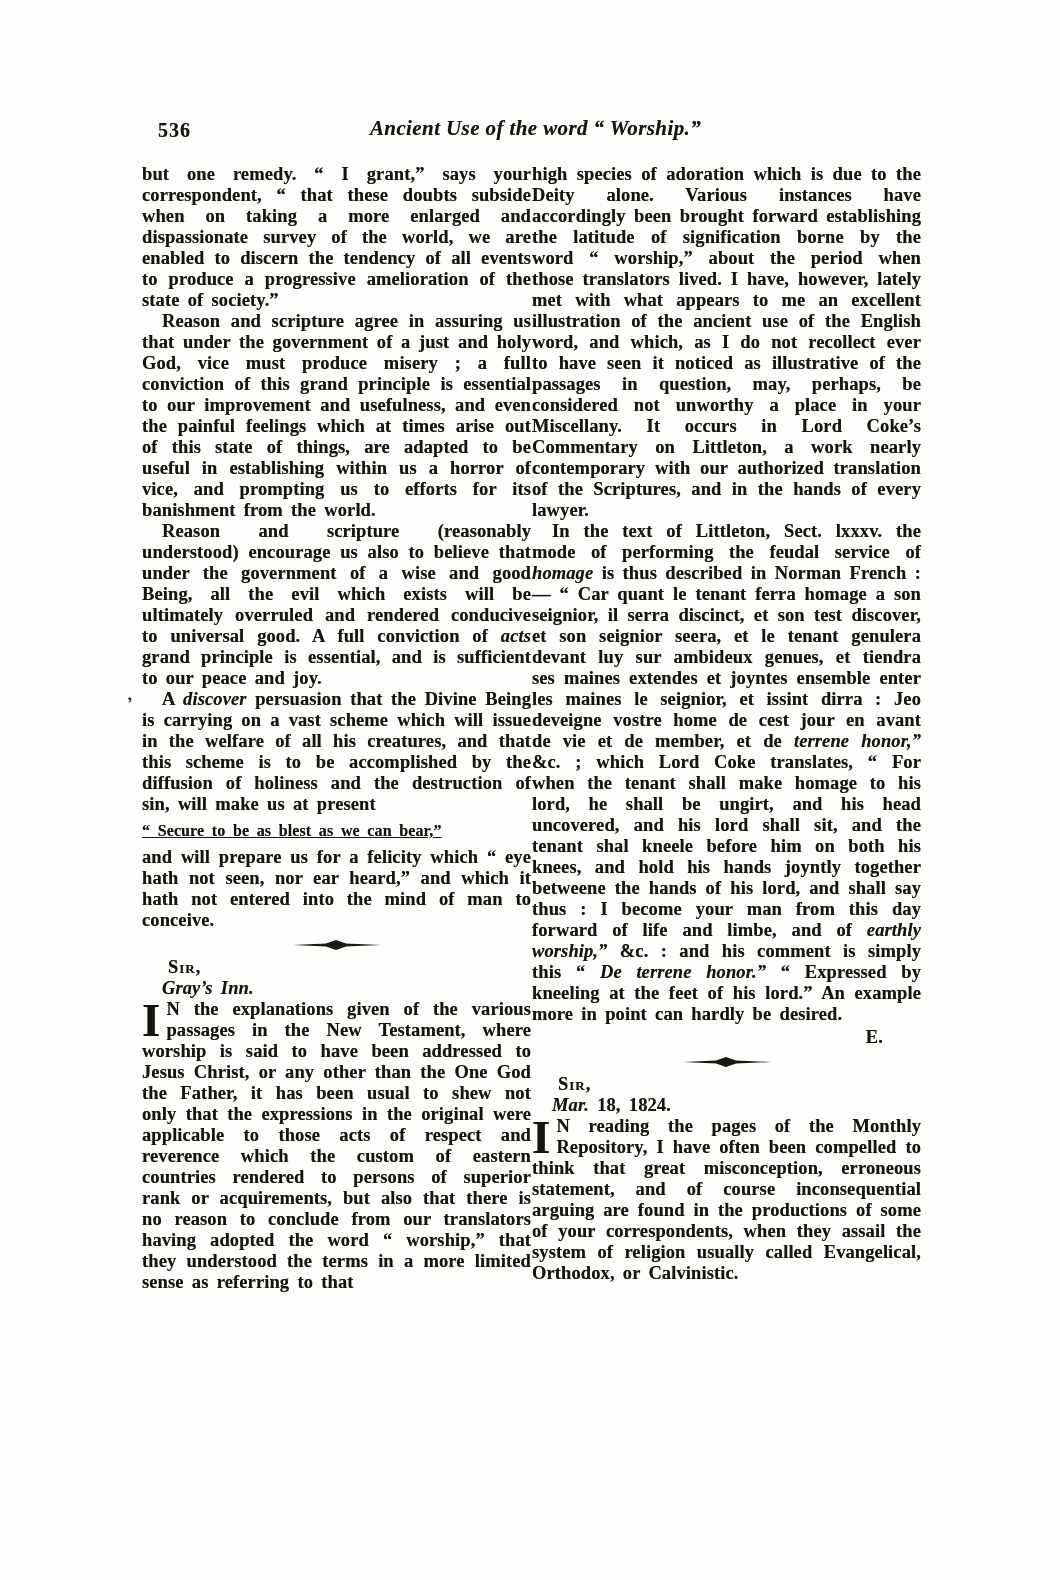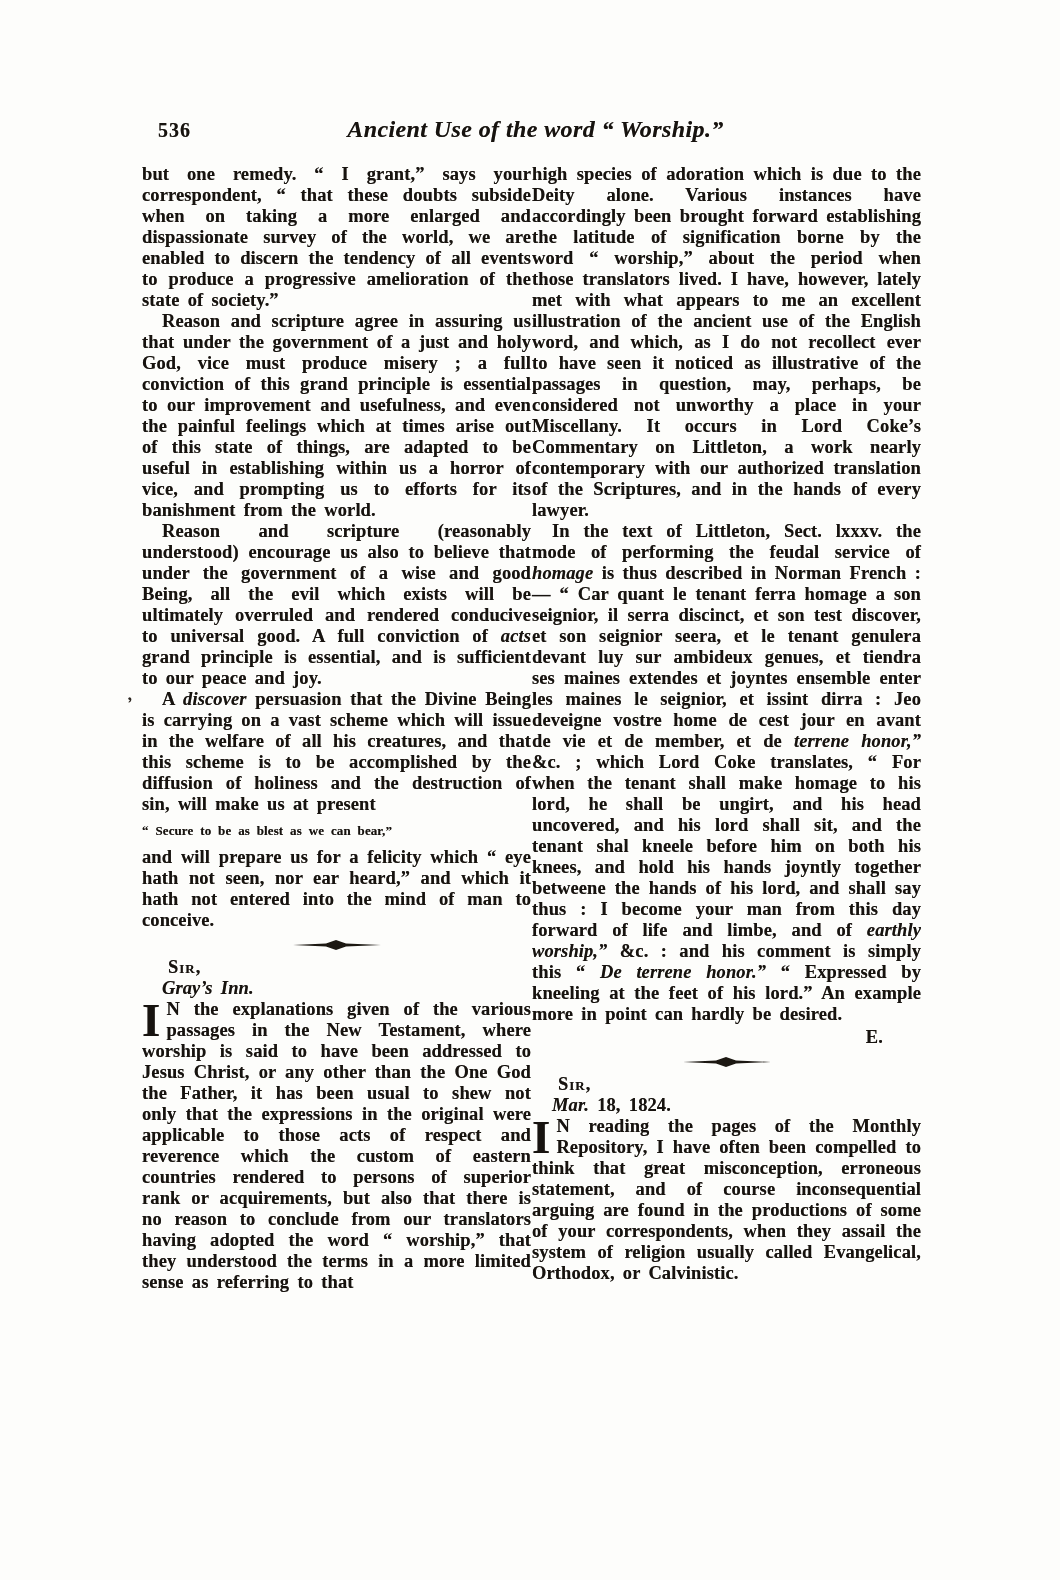--- a/index.html
+++ b/index.html
@@ -10,26 +10,26 @@
     background:#fdfdfb;
     color:#17130f;
     font-family:"Liberation Serif","DejaVu Serif",serif;
     font-weight:700;
     overflow:hidden;
     text-shadow:0 0 .5px rgba(20,15,10,.55);
   }
   .content { position:absolute; left:142px; top:116px; width:787px; }
   .header { position:relative; height:34px; }
   .pageno { position:absolute; left:16px; top:3px; font-size:20px; letter-spacing:1px; }
-  .title { display:block; text-align:center; font-style:italic; font-size:24px; letter-spacing:.4px; }
+  .title { display:block; text-align:center; font-style:italic; font-size:21px; letter-spacing:.4px; }
   .cols { display:flex; gap:1px; margin-top:14px; }
   .col { width:389px; text-align:justify; font-size:18.5px; line-height:21px; word-spacing:3.5px; letter-spacing:.1px; }
   .col p { margin:0; }
   p.indent { text-indent:20px; }
-  .verse { font-size:13px; margin:5px 0 6px 0; text-align:left; }
+  .verse { font-size:16px; margin:5px 0 6px 0; text-align:left;text-decoration:underline; }
   .signature { text-align:right; padding-right:38px; margin:2px 0 2px 0; }
   .divider { text-align:center; margin:9px 0 7px 0; line-height:0; }
   .salutation { display:flex; justify-content:space-between; margin:2px 0 0 0;flex-direction:column; }
   .sal-left { font-variant:small-caps; letter-spacing:1px; padding-left:26px; }
   .sal-right { padding-right:34px;margin-left:20px; }
   .dropcap {
     float:left; font-size:47px; line-height:38px;
     padding:2px 6px 0 0; font-weight:700;
   }
   i { font-style:italic; }

